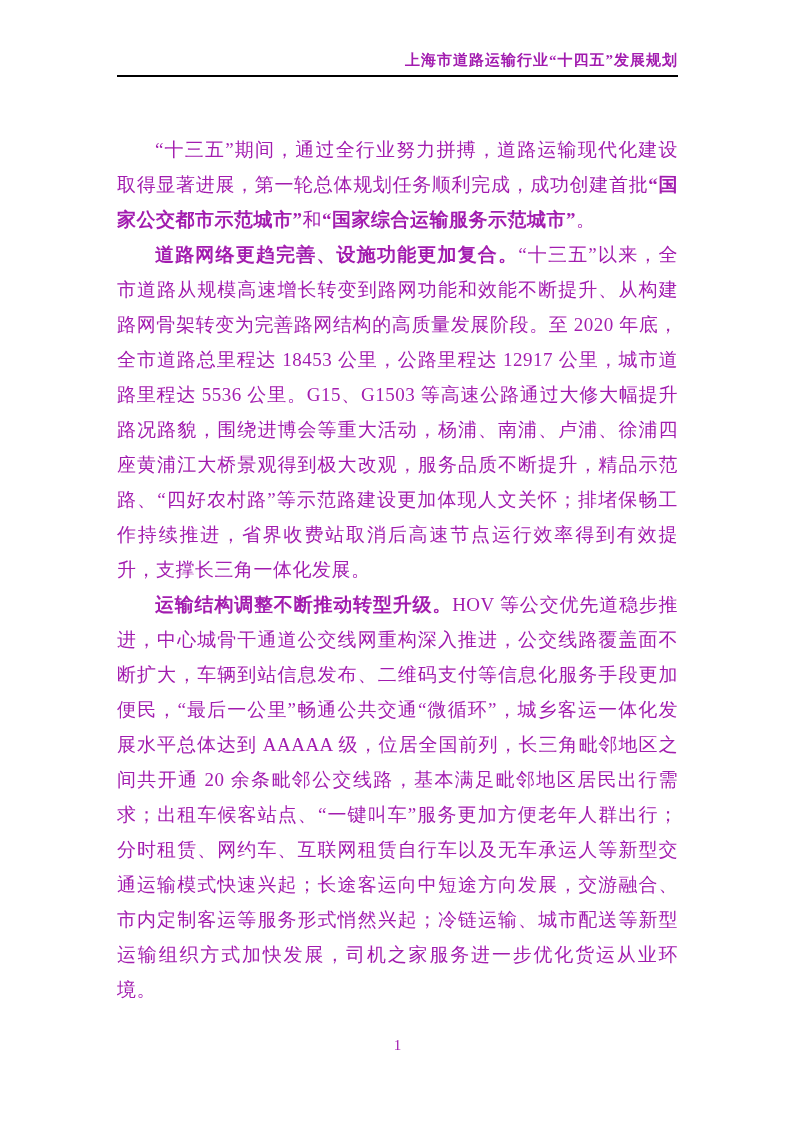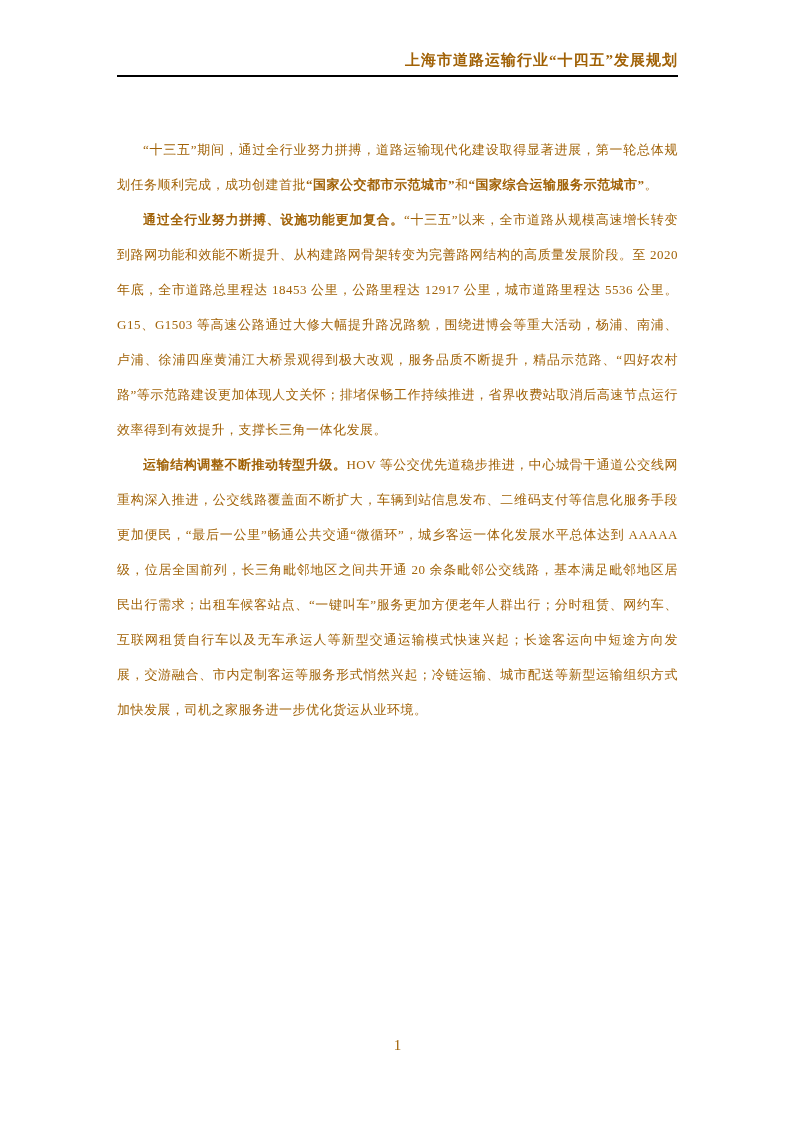--- a/index.html
+++ b/index.html
@@ -5,21 +5,21 @@
   html, body {
     margin: 0;
     padding: 0;
     background: #ffffff;
   }
   .page {
     position: relative;
     width: 793px;
     height: 1123px;
     background: #ffffff;
-    color: #a16207;
+    color: #a21caf;
     font-family: "Liberation Serif", "DejaVu Serif", serif;
     overflow: hidden;
   }
   .header {
     position: absolute;
     left: 117px;
     top: 50px;
     width: 561px;
     text-align: right;
     font-size: 15px;
@@ -47,21 +47,21 @@
     font-weight: 900;
     letter-spacing: 2px;
     line-height: 32px;
     font-family: "Liberation Sans", "DejaVu Sans", sans-serif;
   }
   .doc-body {
     position: absolute;
     left: 117px;
     top: 132px;
     width: 561px;
-    font-size: 13px;
+    font-size: 19px;
     line-height: 35px;
     text-align: justify;
     letter-spacing: 0.5px;
   }
   .doc-body p {
     margin: 0;
     padding: 0;
     text-indent: 2em;
   }
   .run { font-weight: normal; }
@@ -81,19 +81,19 @@
 
 <div class="page">
 
   <div class="header"><span>上海市道路运输行业“十四五”发展规划</span></div>
 
   <div class="header-rule"></div>
 
 
   <div class="doc-body">
     <p><span class="run">“十三五”期间，通过全行业努力拼搏，道路运输现代化建设取得显著进展，第一轮总体规划任务顺利完成，成功创建首批</span><span class="run bold">“国家公交都市示范城市”</span><span class="run">和</span><span class="run bold">“国家综合运输服务示范城市”</span><span class="run">。</span></p>
-    <p><span class="run bold">通过全行业努力拼搏、设施功能更加复合。</span><span class="run">“十三五”以来，全市道路从规模高速增长转变到路网功能和效能不断提升、从构建路网骨架转变为完善路网结构的高质量发展阶段。至 2020 年底，全市道路总里程达 18453 公里，公路里程达 12917 公里，城市道路里程达 5536 公里。G15、G1503 等高速公路通过大修大幅提升路况路貌，围绕进博会等重大活动，杨浦、南浦、卢浦、徐浦四座黄浦江大桥景观得到极大改观，服务品质不断提升，精品示范路、“四好农村路”等示范路建设更加体现人文关怀；排堵保畅工作持续推进，省界收费站取消后高速节点运行效率得到有效提升，支撑长三角一体化发展。</span></p>
+    <p><span class="run bold">道路网络更趋完善、设施功能更加复合。</span><span class="run">“十三五”以来，全市道路从规模高速增长转变到路网功能和效能不断提升、从构建路网骨架转变为完善路网结构的高质量发展阶段。至 2020 年底，全市道路总里程达 18453 公里，公路里程达 12917 公里，城市道路里程达 5536 公里。G15、G1503 等高速公路通过大修大幅提升路况路貌，围绕进博会等重大活动，杨浦、南浦、卢浦、徐浦四座黄浦江大桥景观得到极大改观，服务品质不断提升，精品示范路、“四好农村路”等示范路建设更加体现人文关怀；排堵保畅工作持续推进，省界收费站取消后高速节点运行效率得到有效提升，支撑长三角一体化发展。</span></p>
     <p><span class="run bold">运输结构调整不断推动转型升级。</span><span class="run">HOV 等公交优先道稳步推进，中心城骨干通道公交线网重构深入推进，公交线路覆盖面不断扩大，车辆到站信息发布、二维码支付等信息化服务手段更加便民，“最后一公里”畅通公共交通“微循环”，城乡客运一体化发展水平总体达到 AAAAA 级，位居全国前列，长三角毗邻地区之间共开通 20 余条毗邻公交线路，基本满足毗邻地区居民出行需求；出租车候客站点、“一键叫车”服务更加方便老年人群出行；分时租赁、网约车、互联网租赁自行车以及无车承运人等新型交通运输模式快速兴起；长途客运向中短途方向发展，交游融合、市内定制客运等服务形式悄然兴起；冷链运输、城市配送等新型运输组织方式加快发展，司机之家服务进一步优化货运从业环境。</span></p>
   </div>
 
   <div class="footer"><span>1</span></div>
 
 </div>
 
 </body></html>

